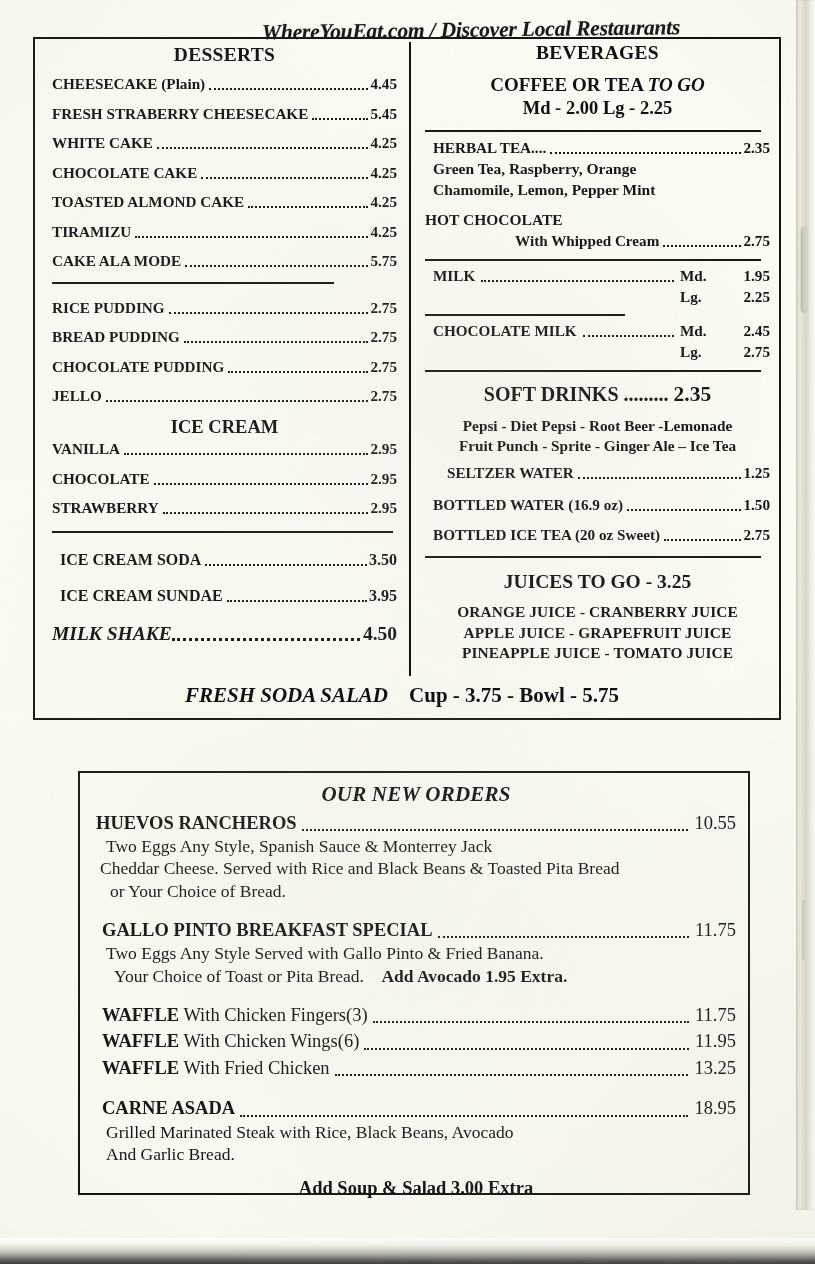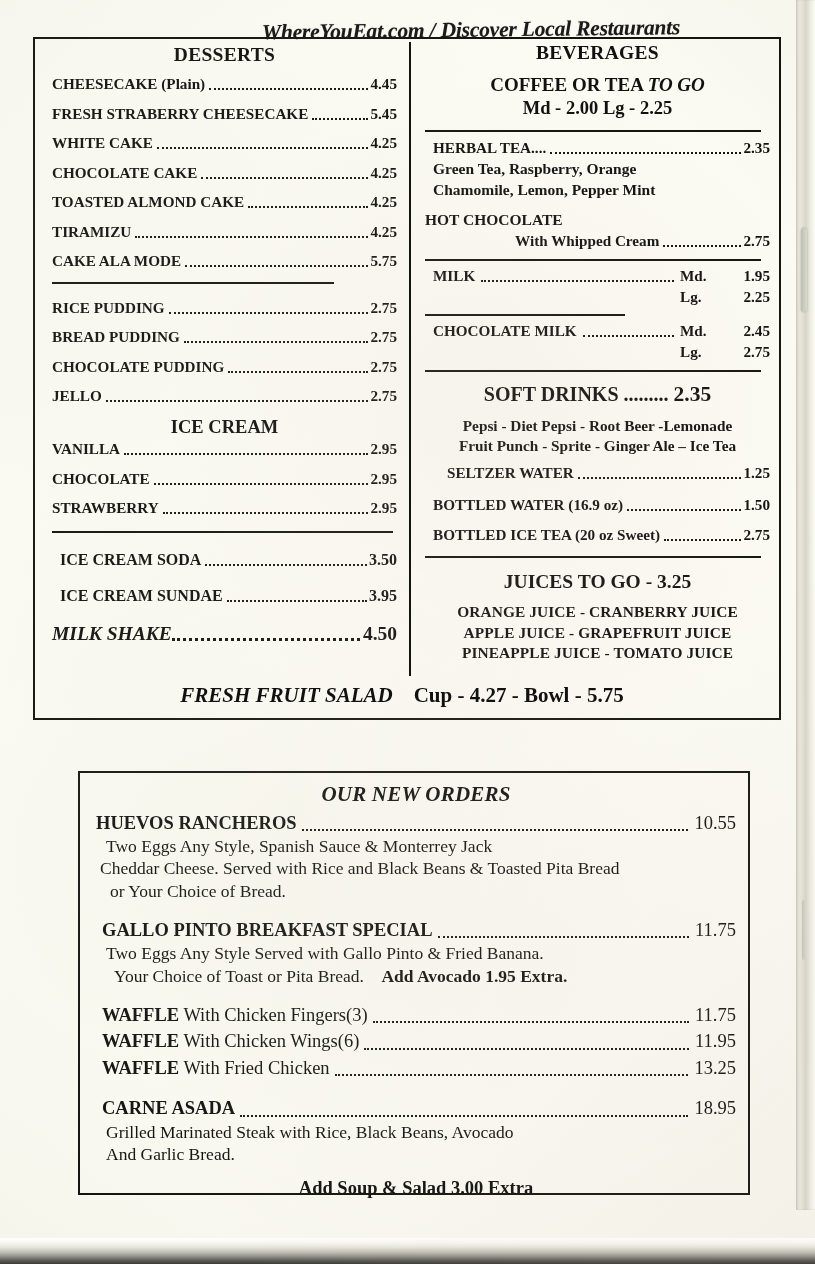--- a/index.html
+++ b/index.html
@@ -392,23 +392,23 @@
     </div>
 
     <div id="milkshake">
       <span class="nm">MILK SHAKE</span>
       <span class="dots"></span>
       <span class="pr">4.50</span>
     </div>
   </div>
 
   <div id="ffs">
-    <span class="it">FRESH FRUIT SALAD</span>
+    <span class="it">FRESH SODA SALAD</span>
     &nbsp;&nbsp;
-    <span>Cup - 4.27  -  Bowl - 5.75</span>
+    <span>Cup - 3.75  -  Bowl - 5.75</span>
   </div>
 
   <div id="beverages">
     <div class="sec-title">BEVERAGES</div>
 
     <div id="bev-coffee">
       <span>COFFEE OR TEA</span>
       <span class="togo">TO GO</span>
     </div>
     <div id="bev-coffee-sizes">Md - 2.00      Lg -  2.25</div>

